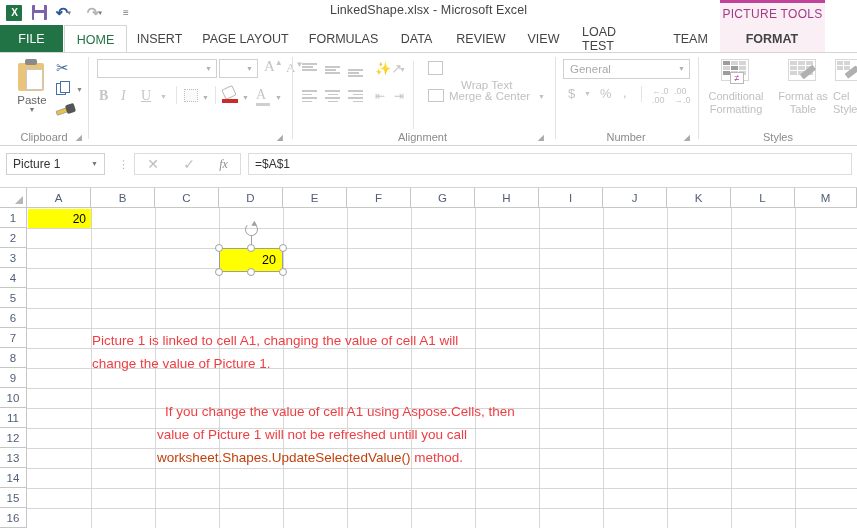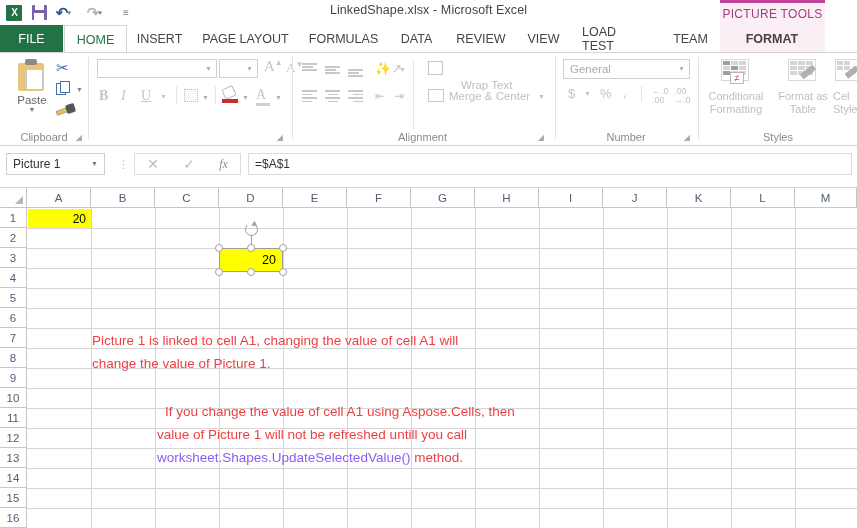--- a/index.html
+++ b/index.html
@@ -244,21 +244,21 @@
     position:absolute; width:0;height:0;
     border-left:3px solid transparent; border-right:3px solid transparent;
     border-bottom:5px solid #a0a0a0;
   }
   
   .note {
     position:absolute; font-size:13.5px; line-height:23px;
     white-space:nowrap;
   }
   .note-red { color:#ef3e42; }
-  .note-blue { color:#8b5cf6; }
+  .note-blue { color:#c2410c; }
 </style>
 </head>
 <body>
 
 <div class="app">
 
   <div class="titlebar">
     <div class="qat">
       <div class="qat-item">
         <div class="xl-logo">

